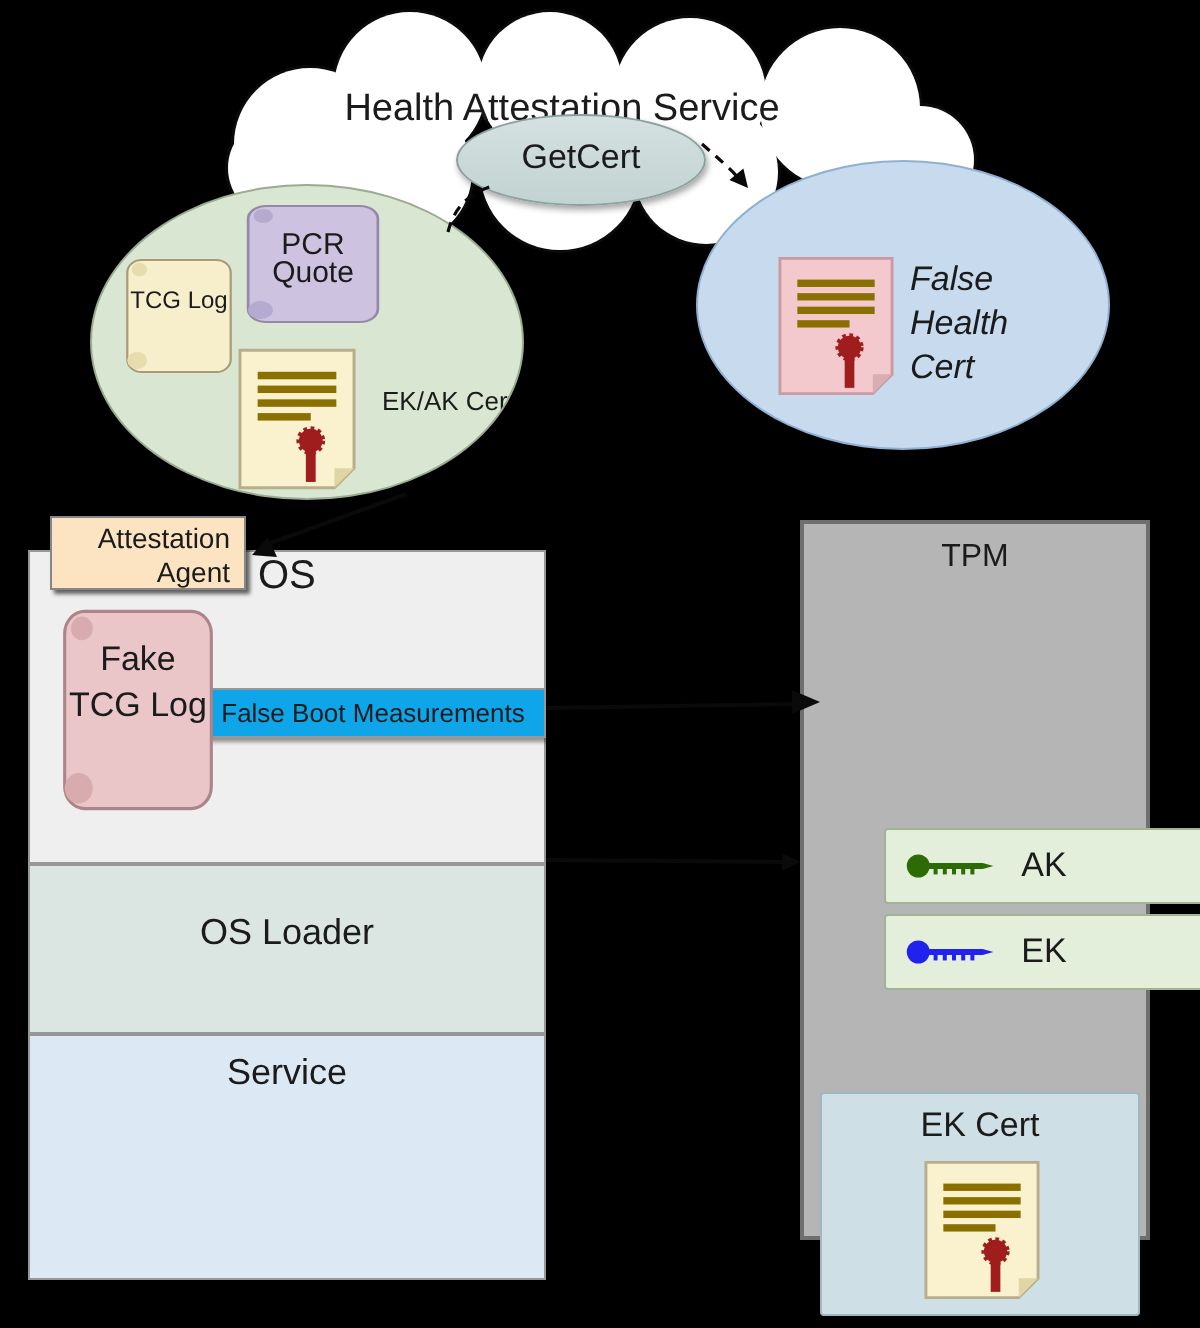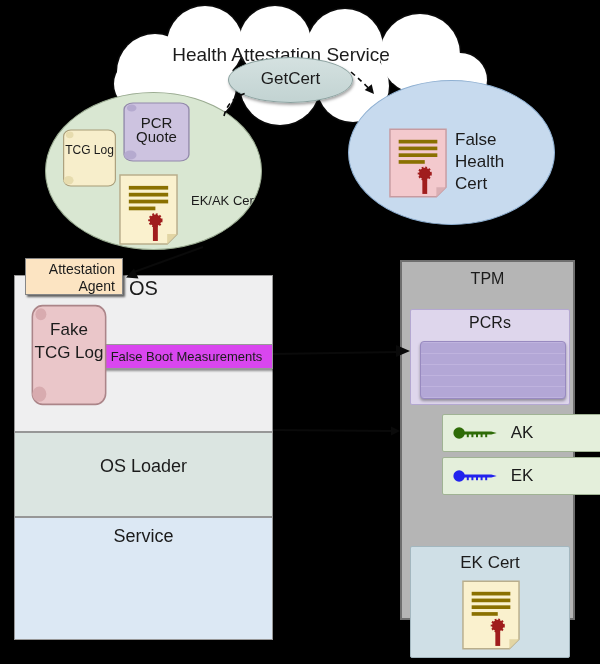--- a/index.html
+++ b/index.html
@@ -11,29 +11,29 @@
   .lbl{color:#1b1b1b;}
   
   .cloud-title{left:140px;top:32px;width:282px;text-align:center;font-size:19px;margin-top:12px;}
   
   .ellipse{border-radius:50%;}
   .green-ellipse{left:45px;top:92px;width:215px;height:156px;background:#d9e7d2;border:1px solid #9aab91;overflow:hidden;}
   .blue-ellipse{left:348px;top:80px;width:205px;height:143px;background:#c7daee;border:1px solid #8fb0d2;}
   .getcert{left:228px;top:57px;width:123px;height:44px;background:linear-gradient(180deg,#d4e1e0,#c2d3d2);border:1.5px solid #8ba19f;
     text-align:center;line-height:42px;font-size:17px;box-shadow:1px 2px 3px rgba(0,0,0,.35);}
   .ekak-label{left:145px;top:100px;width:90px;font-size:13px;}
-  .false-cert-label{left:455px;top:129px;width:80px;font-size:17px;line-height:1.28;}
+  .false-cert-label{left:455px;top:129px;width:80px;font-size:17px;line-height:1.28;font-style:italic;}
   
   .scroll-label{text-align:center;}
   
   .agent-box{left:25px;top:258px;width:98px;height:37px;background:#fce4c2;border:1px solid #868686;
     font-size:14px;line-height:17px;text-align:right;box-sizing:border-box;padding:2px 7px 0 0;box-shadow:2px 2px 2px rgba(0,0,0,.6);}
   .os-box{left:14px;top:275px;width:259px;height:157px;background:#efeff0;border:1px solid #979797;box-sizing:border-box;}
   .os-label{left:129px;top:277px;font-size:20px;}
-  .fbm-bar{left:100px;top:344px;width:173px;height:25px;background:#d946ef;border:1px solid #989898;box-sizing:border-box;
+  .fbm-bar{left:100px;top:344px;width:173px;height:25px;background:#0ea5e9;border:1px solid #989898;box-sizing:border-box;
     text-align:center;line-height:23px;font-size:13px;box-shadow:1px 2px 2px rgba(0,0,0,.4);}
   .loader-box{left:14px;top:432px;width:259px;height:85px;background:#dbe5e1;border:1px solid #979797;box-sizing:border-box;
     text-align:center;padding-top:23px;font-size:18px;}
   .firmware-box{left:14px;top:517px;width:259px;height:123px;background:#dce8f4;border:1px solid #979797;box-sizing:border-box;
     text-align:center;padding-top:8px;font-size:18px;}
   
   .tpm-box{left:400px;top:260px;width:175px;height:360px;background:#b5b5b5;border:2px solid #6f6f6f;box-sizing:border-box;}
   .tpm-title{left:0;top:8px;width:171px;text-align:center;font-size:16px;}
   .pcrs-box{left:8px;top:47px;width:160px;height:96px;background:#ded6ec;border:1px solid #b4a8d1;box-sizing:border-box;border-radius:2px;}
   .pcrs-title{left:0;top:4px;width:158px;text-align:center;font-size:16px;}
@@ -141,24 +141,20 @@
   <svg class="abs" style="left:30px;top:304px;" width="78" height="102" viewBox="0 0 100 120" preserveAspectRatio="none">
     <rect x="3" y="2" width="94" height="116" rx="13" fill="#eac6c9" stroke="#ab8589" stroke-width="2"></rect>
     <circle cx="14" cy="12" r="7" fill="#d8abaf"></circle>
     <circle cx="12" cy="106" r="9" fill="#d8abaf"></circle>
   </svg>
   <div class="abs scroll-label lbl" style="left:32px;top:318px;width:74px;font-size:17px;line-height:23px;">Fake TCG Log</div>
 
   <div class="abs tpm-box">
     <div class="abs tpm-title lbl">TPM</div>
 
-    <div class="abs pcrs-box">
-      <div class="abs pcrs-title lbl">PCRs</div>
-      <div class="abs pcr-bank"></div>
-    </div>
 
     <div class="abs key-row ak-row">
       <svg class="abs key-icon" width="46" height="16" viewBox="0 0 60 18">
         <g fill="#2e6b07">
           <circle cx="8" cy="9" r="7.5"></circle>
           <path d="M14,7 H50 L57,9 L50,11 H14 Z"></path>
           <rect x="18" y="10" width="2.6" height="4.5"></rect>
             <rect x="24" y="10" width="2.6" height="4.5"></rect>
           <rect x="30" y="10" width="2.6" height="4.5"></rect>
             <rect x="36" y="10" width="2.6" height="4.5"></rect>

